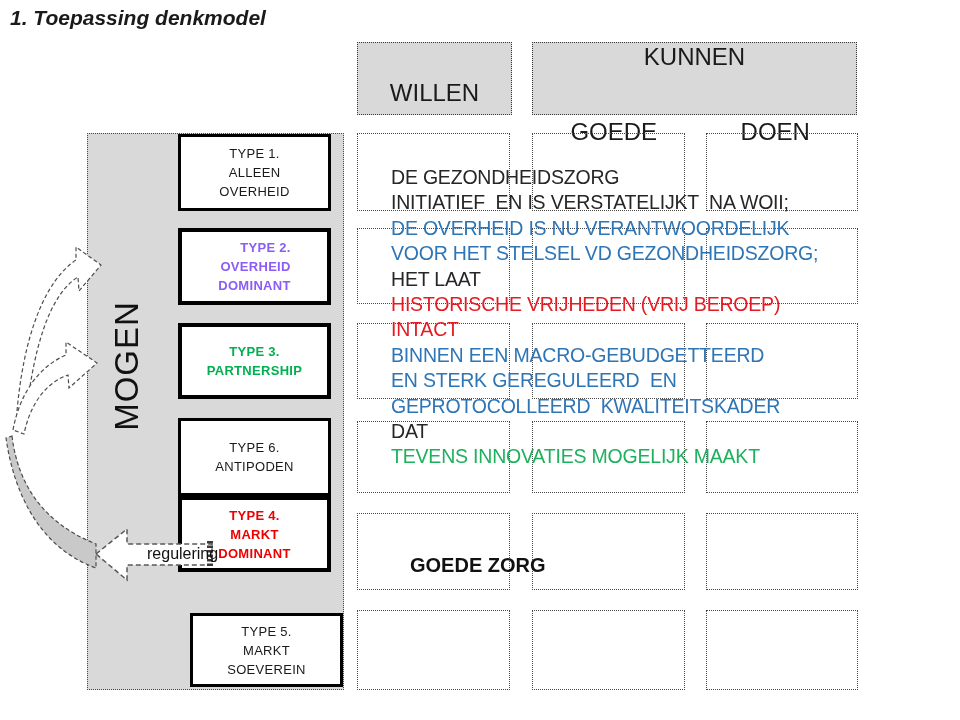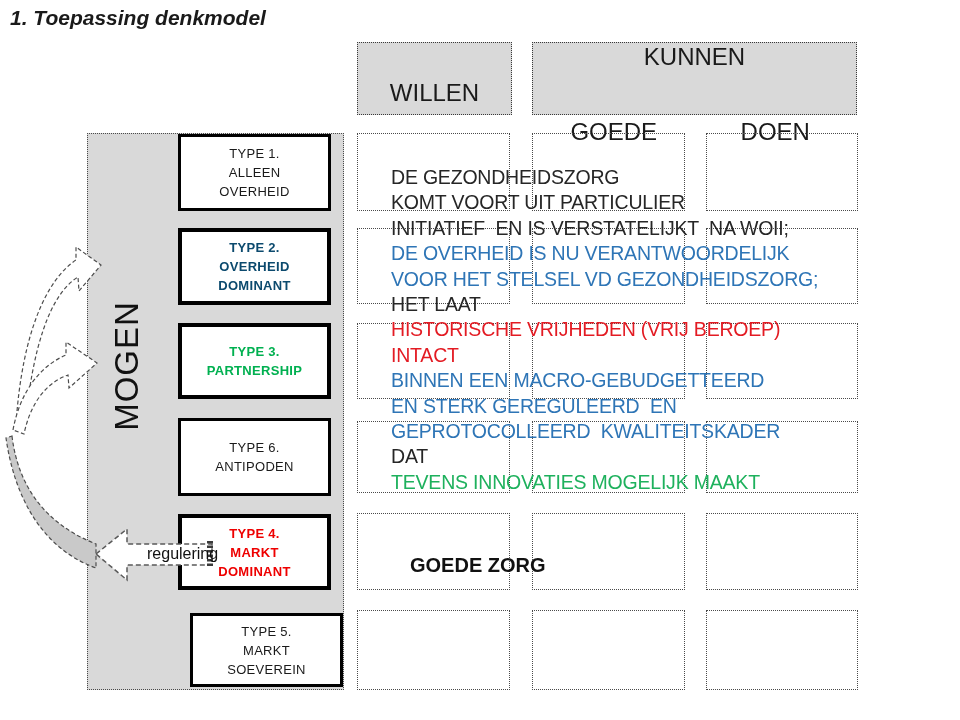--- a/index.html
+++ b/index.html
@@ -112,39 +112,39 @@
   </div>
 
   <div class="abs typebox" style="top:134px;height:77px;">
     <div class="tb-lines" style="color: rgb(26, 26, 26);">
       <div>TYPE 1.</div>
       <div>ALLEEN</div>
       <div>OVERHEID</div>
     </div>
   </div>
   <div class="abs typebox tb-bold" style="top:228px;height:77px;border-width:4px;">
-    <div class="tb-lines" style="color: #0c4a6e;">
+    <div class="tb-lines" style="color: #8b5cf6; text-align: right;">
       <div>TYPE 2.</div>
       <div>OVERHEID</div>
       <div>DOMINANT</div>
     </div>
   </div>
   <div class="abs typebox tb-bold" style="top:323px;height:76px;border-width:4px;">
     <div class="tb-lines" style="color: rgb(0, 176, 80);">
       <div>TYPE 3.</div>
       <div>PARTNERSHIP</div>
     </div>
   </div>
   <div class="abs typebox" style="top:418px;height:78px;">
     <div class="tb-lines" style="color: rgb(26, 26, 26);">
       <div>TYPE 6.</div>
       <div>ANTIPODEN</div>
     </div>
   </div>
-  <div class="abs typebox tb-bold" style="top:514px;height:76px;border-width:4px;">
+  <div class="abs typebox tb-bold" style="top:496px;height:76px;border-width:4px;">
     <div class="tb-lines" style="color: rgb(238, 0, 0);">
       <div>TYPE 4.</div>
       <div>MARKT</div>
       <div>DOMINANT</div>
     </div>
   </div>
   <div class="abs typebox" style="top:613px;height:74px;margin-left:12px;">
     <div class="tb-lines" style="color: rgb(26, 26, 26);">
       <div>TYPE 5.</div>
       <div>MARKT</div>
@@ -153,21 +153,20 @@
   </div>
 
   <svg class="abs svglayer svg-reg" viewBox="0 0 960 720">
     <path d="M 96 554 L 127 529 L 127 544 L 212 544 L 212 565 L 127 565 L 127 580 Z" fill="#ffffff" stroke="#595959" stroke-width="1.5" stroke-dasharray="5 3"></path>
     <line x1="210" y1="541" x2="210" y2="568" stroke="#3a3a3a" stroke-width="6" stroke-dasharray="2.5 2"></line>
   </svg>
   <div class="abs reg-label">regulering</div>
 
   <div class="abs maintext">
     <div class="mline" style="color: rgb(38, 38, 38);">DE GEZONDHEIDSZORG</div>
-    <div class="mline" style="color: rgb(38, 38, 38);">KOMT VOORT UIT PARTICULIER</div>
     <div class="mline" style="color: rgb(38, 38, 38);">INITIATIEF  EN IS VERSTATELIJKT  NA WOII;</div>
     <div class="mline" style="color: rgb(46, 117, 182);">DE OVERHEID IS NU VERANTWOORDELIJK</div>
     <div class="mline" style="color: rgb(46, 117, 182);">VOOR HET STELSEL VD GEZONDHEIDSZORG;</div>
     <div class="mline" style="color: rgb(38, 38, 38);">HET LAAT</div>
     <div class="mline" style="color: rgb(227, 27, 35);">HISTORISCHE VRIJHEDEN (VRIJ BEROEP)</div>
     <div class="mline" style="color: rgb(227, 27, 35);">INTACT</div>
     <div class="mline" style="color: rgb(46, 117, 182);">BINNEN EEN MACRO-GEBUDGETTEERD</div>
     <div class="mline" style="color: rgb(46, 117, 182);">EN STERK GEREGULEERD  EN</div>
     <div class="mline" style="color: rgb(46, 117, 182);">GEPROTOCOLLEERD  KWALITEITSKADER</div>
     <div class="mline" style="color: rgb(38, 38, 38);">DAT</div>

